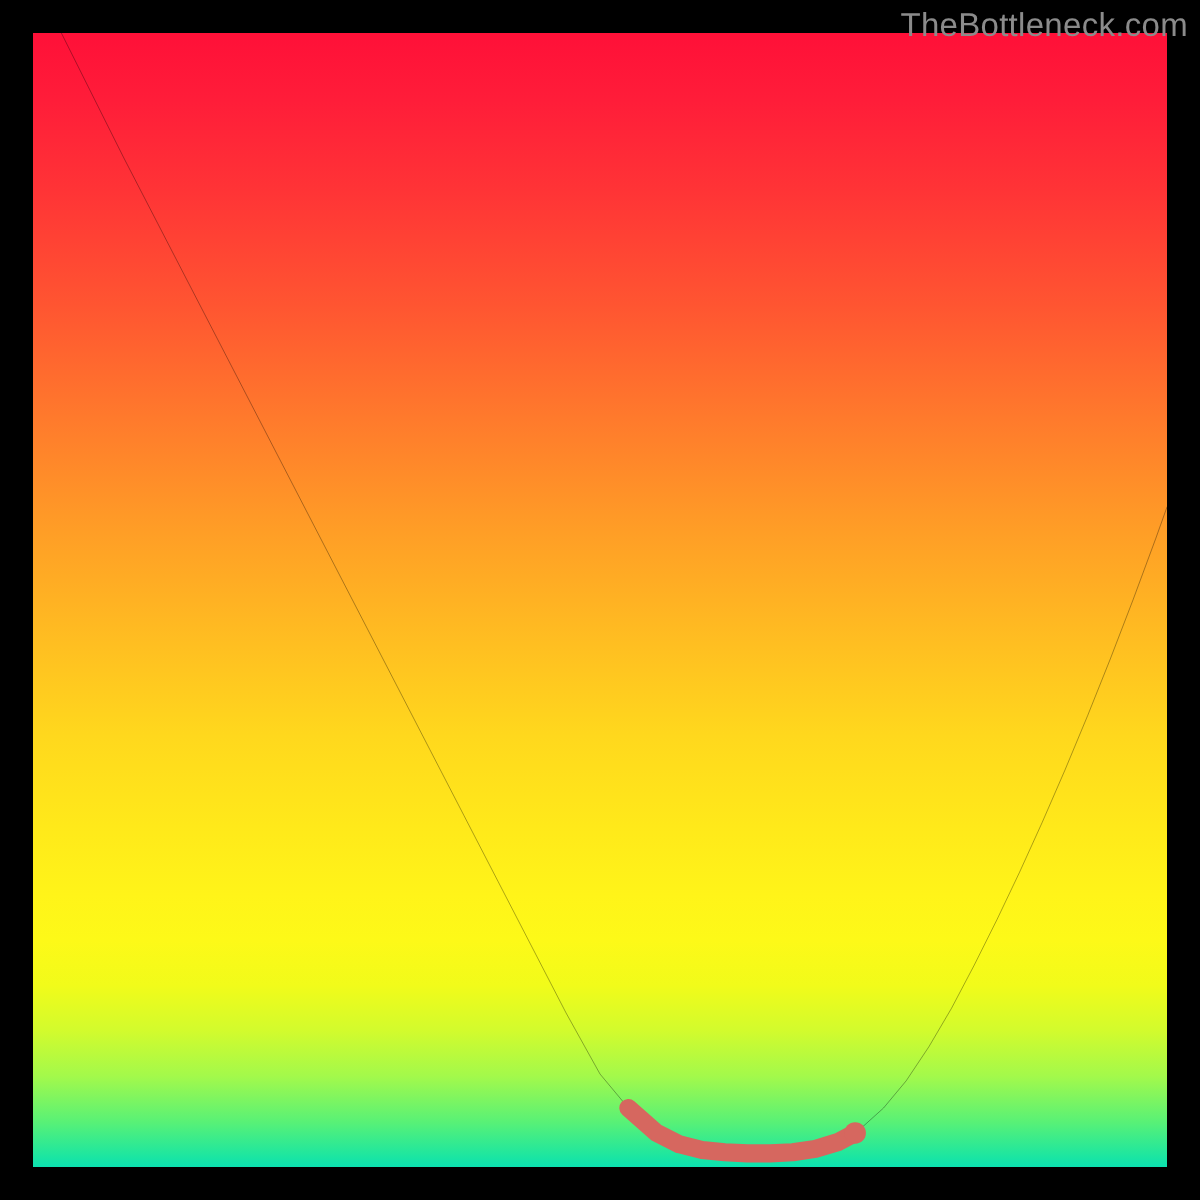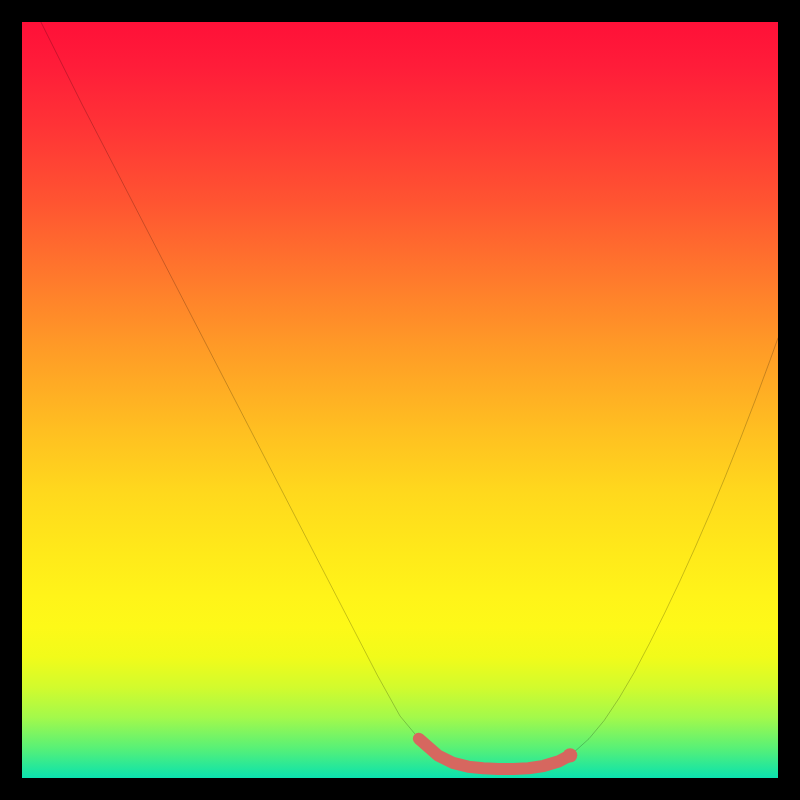--- a/index.html
+++ b/index.html
@@ -79,13 +79,14 @@
     <svg class="curve" viewBox="0 0 100 100" preserveAspectRatio="none">
       <path id="curve-path" fill="none" stroke="#000" stroke-width="0.22" vector-effect="non-scaling-stroke" stroke-linecap="round" d="M2.50 0.00 L5.00 5.00 L8.00 11.00 L11.00 16.80 L14.00 22.60 L17.00 28.40 L20.00 34.20 L23.00 40.00 L26.00 45.80 L29.00 51.60 L32.00 57.40 L35.00 63.20 L38.00 69.00 L41.00 74.80 L44.00 80.60 L47.00 86.40 L50.00 91.80 L52.50 94.80 L55.00 97.00 L57.00 98.00 L59.00 98.50 L61.00 98.70 L63.00 98.80 L65.00 98.80 L67.00 98.70 L69.00 98.40 L71.00 97.80 L73.00 96.60 L75.00 94.80 L77.00 92.40 L79.00 89.40 L81.00 86.00 L83.00 82.20 L85.00 78.20 L87.00 74.00 L89.00 69.60 L91.00 65.00 L93.00 60.20 L95.00 55.20 L97.00 50.00 L99.00 44.60 L100.00 41.80"></path>
     </svg>
 
     <svg class="marker" viewBox="0 0 100 100" preserveAspectRatio="none">
       <path id="marker-path" fill="none" stroke="#d6675f" stroke-width="1.6" stroke-linecap="round" stroke-linejoin="round" d="M52.50 94.80 L55.00 97.00 L57.00 98.00 L59.00 98.50 L61.00 98.70 L63.00 98.80 L65.00 98.80 L67.00 98.70 L69.00 98.40 L71.00 97.80 L72.50 97.00"></path>
       <circle id="marker-dot" r="0.95" fill="#d6675f" cx="72.50" cy="97.00"></circle>
     </svg>
   </div>
 
+  <div class="watermark">TheBottleneck.com</div>
 </div>
 
 </body></html>

